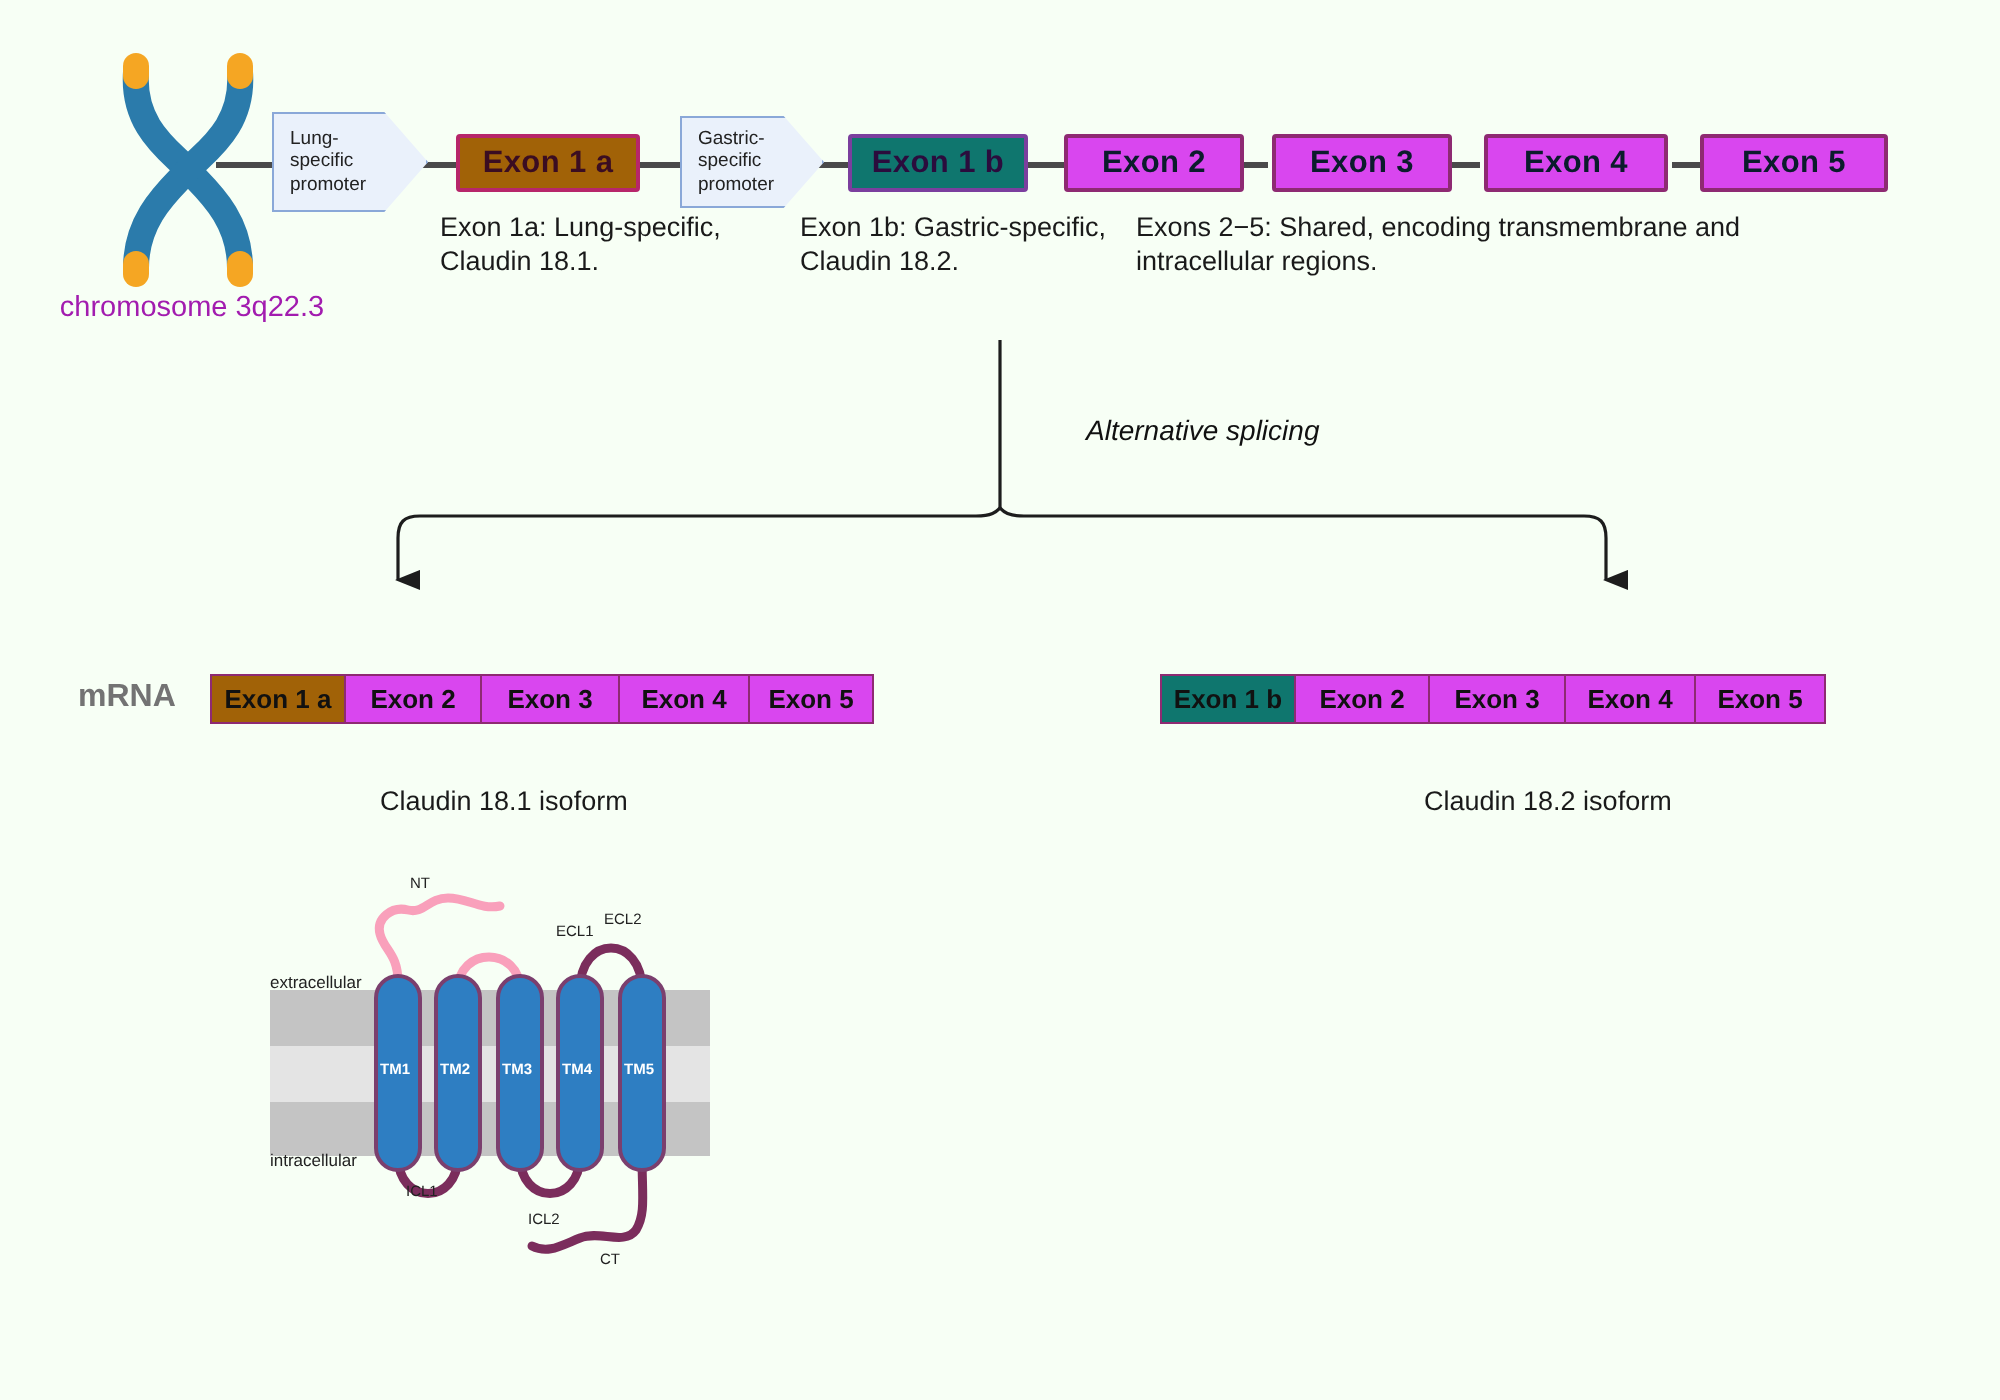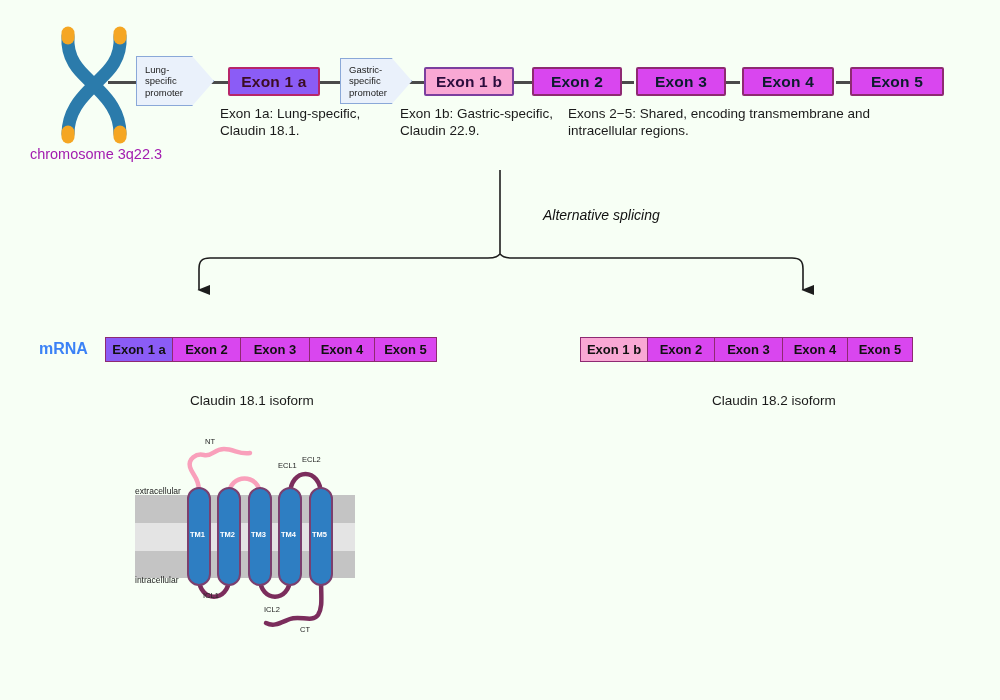--- a/index.html
+++ b/index.html
@@ -45,22 +45,22 @@
     border-radius: 2px;
     display: flex;
     align-items: center;
     justify-content: center;
     font-weight: bold;
     font-size: 15.5px;
     color: #111;
     letter-spacing: .2px;
     white-space: nowrap;
   }
-  .exon-pink   { background: #8b5cf6; border-color: #b7266a; color: #3b0d22; }
-  .exon-purple { background: #f9a8d4; border-color: #7b3f9e; color: #2b0c3d; }
+  .exon-pink   { background: #a16207; border-color: #b7266a; color: #3b0d22; }
+  .exon-purple { background: #0f766e; border-color: #7b3f9e; color: #2b0c3d; }
   .exon-blue   { background: #d946ef; border-color: #8e2a72; color: #0b1c2c; }
 
   .promoter {
     box-sizing: border-box;
     background: #eaf1fb;
     border: 1.5px solid #8aa8d8;
     -webkit-clip-path: polygon(0 0, 72% 0, 100% 50%, 72% 100%, 0 100%);
     clip-path: polygon(0 0, 72% 0, 100% 50%, 72% 100%, 0 100%);
     display: flex;
     align-items: center;
@@ -89,21 +89,21 @@
     font-style: italic;
     color: #111;
     white-space: nowrap;
   }
 
   
   #mrna-label {
     left: 39px; top: 340px;
     font-size: 16px;
     font-weight: bold;
-    color: #3b82f6;
+    color: #737373;
   }
   .mrna-row { position: absolute; display: flex; height: 25px; }
   .mrna-box {
     box-sizing: border-box;
     border: 1.5px solid #8e2a72;
     display: flex;
     align-items: center;
     justify-content: center;
     font-weight: bold;
     font-size: 13px;
@@ -197,21 +197,21 @@
     <span>Exon 3</span>
   </div>
   <div class="abs exon-box exon-blue" style="left:742px; top:67px; width:92px; height:29px;">
     <span>Exon 4</span>
   </div>
   <div class="abs exon-box exon-blue" style="left:850px; top:67px; width:94px; height:29px;">
     <span>Exon 5</span>
   </div>
 
   <div class="caption" style="left:220px; top:105px; width:150px;">Exon 1a: Lung-specific, Claudin 18.1.</div>
-  <div class="caption" style="left:400px; top:105px; width:160px;">Exon 1b: Gastric-specific, Claudin 22.9.</div>
+  <div class="caption" style="left:400px; top:105px; width:160px;">Exon 1b: Gastric-specific, Claudin 18.2.</div>
   <div class="caption" style="left:568px; top:105px; width:360px;">Exons 2−5: Shared, encoding transmembrane and intracellular regions.</div>
 
   <svg class="abs" id="splice-svg" width="1000" height="160" viewBox="0 0 1000 160">
     <defs>
       <marker id="arrowhead" markerWidth="7" markerHeight="8" refX="3.2" refY="7" orient="auto">
         <path d="M0,0 L6.4,0 L3.2,8 Z" fill="#1d1d1d"></path>
       </marker>
     </defs>
 
     <path d="M500,10 L500,94" stroke="#1d1d1d" stroke-width="1.6" fill="none"></path>

